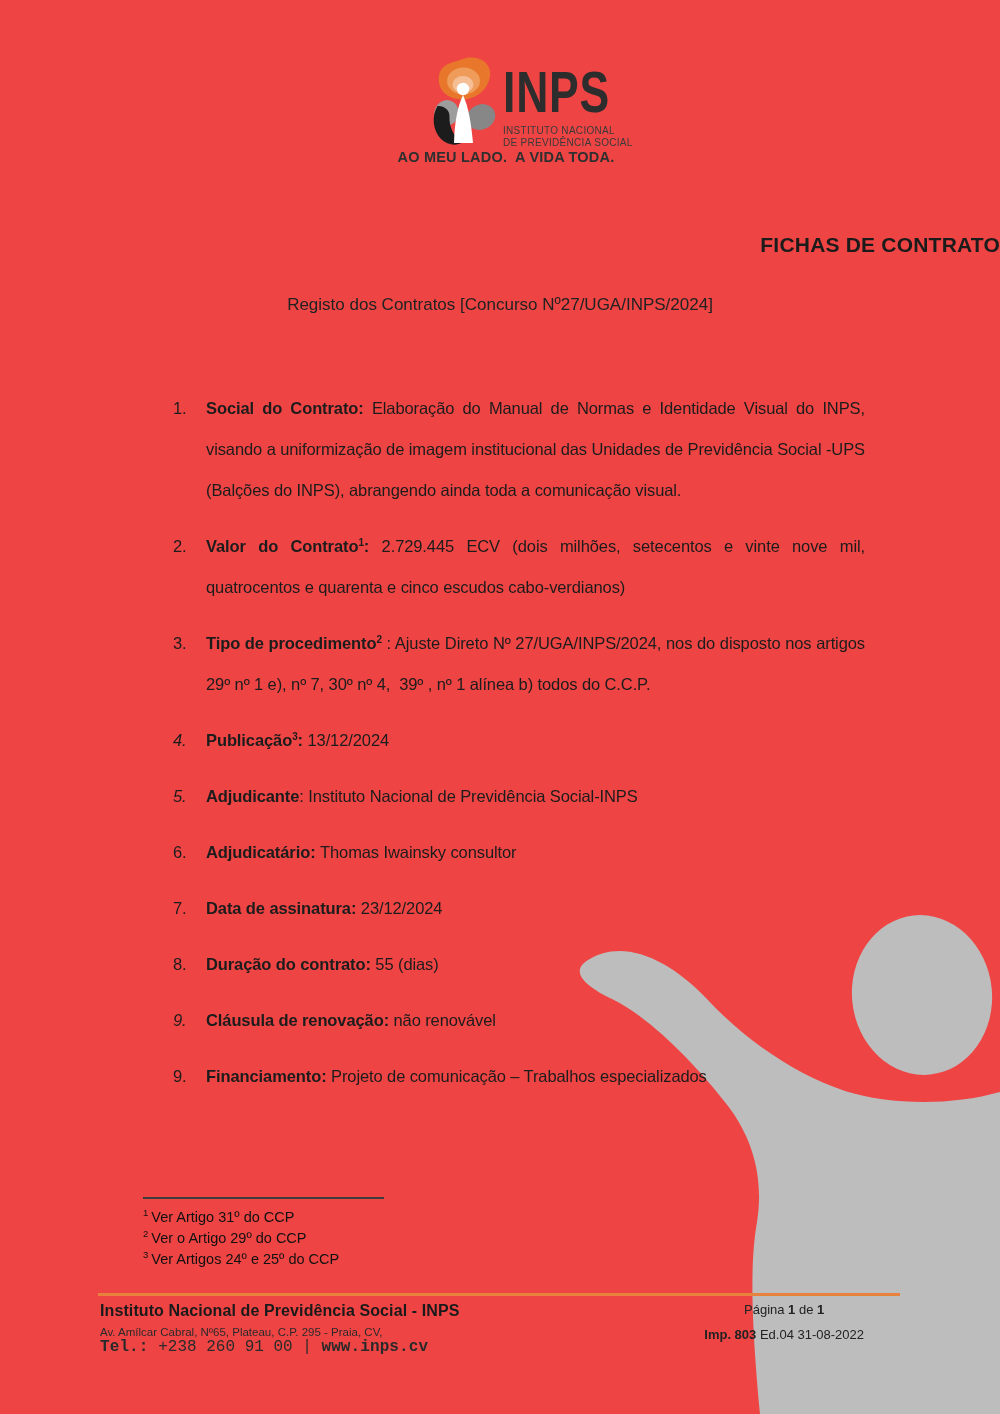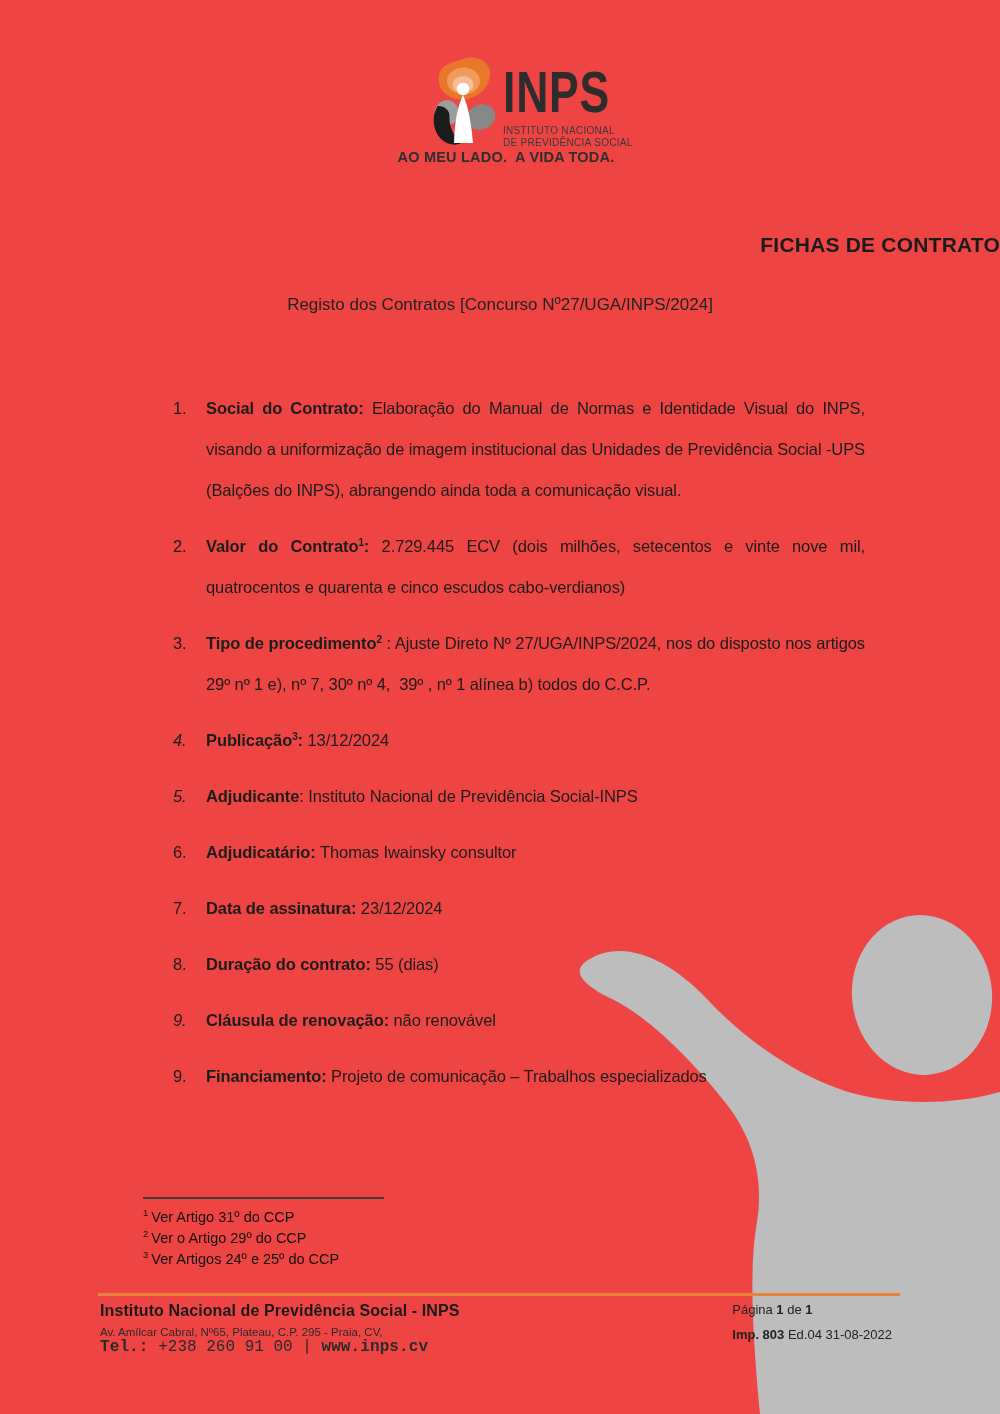--- a/index.html
+++ b/index.html
@@ -49,21 +49,21 @@
   .fnotes { margin:0; padding:0; list-style:none; font-size:14.5px; line-height:21px; color:#111; }
   .fnotes sup { font-size:9.5px; margin-right:3px; }
 
   
   .footer-rule { position:absolute; left:98px; top:1293px; width:802px; height:3px; background:#E8813B; z-index:2; }
   .footer-left { position:absolute; left:100px; top:1302px; z-index:2; }
   .fl1 { font-size:16px; font-weight:700; color:#1a1a1a; white-space:pre; }
   .fl2 { font-size:11.5px; margin-top:6px; color:#2a2a2a; white-space:pre; }
   .fl3 { font-size:16px; margin-top:0; color:#2a2a2a; white-space:pre;font-family:Liberation Mono, monospace; }
   .fl3 .b, .fl1 { letter-spacing:0.1px; }
-  .footer-right { position:absolute; right:108px; top:1302px; text-align:left; z-index:2; }
+  .footer-right { position:absolute; right:136px; top:1302px; text-align:center; z-index:2; }
   .fr1 { font-size:13px; color:#222; white-space:pre; }
   .fr2 { font-size:13px; margin-top:10px; color:#222; white-space:pre; }
 </style>
 </head>
 <body>
 
 <div class="page">
 
   <svg class="wm" width="1000" height="1414" viewBox="0 0 1000 1414" aria-hidden="true">
     <ellipse cx="922" cy="995" rx="70" ry="80" transform="rotate(-6 922 995)" fill="#BDBDBD"></ellipse>

